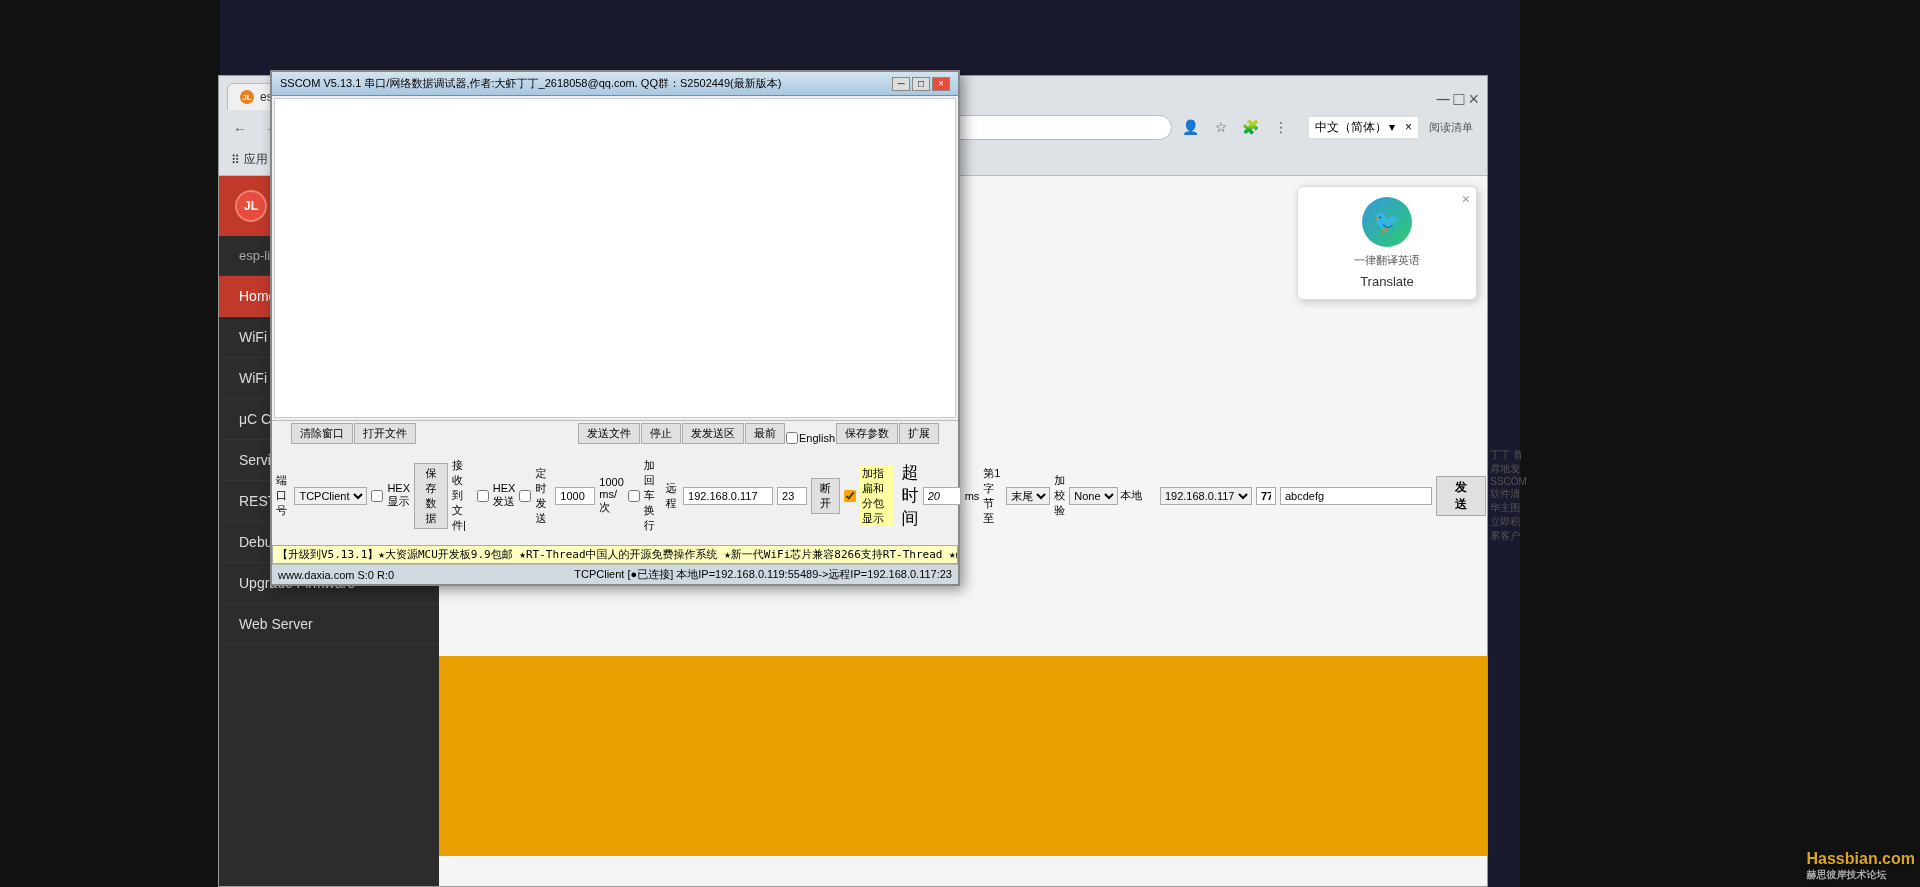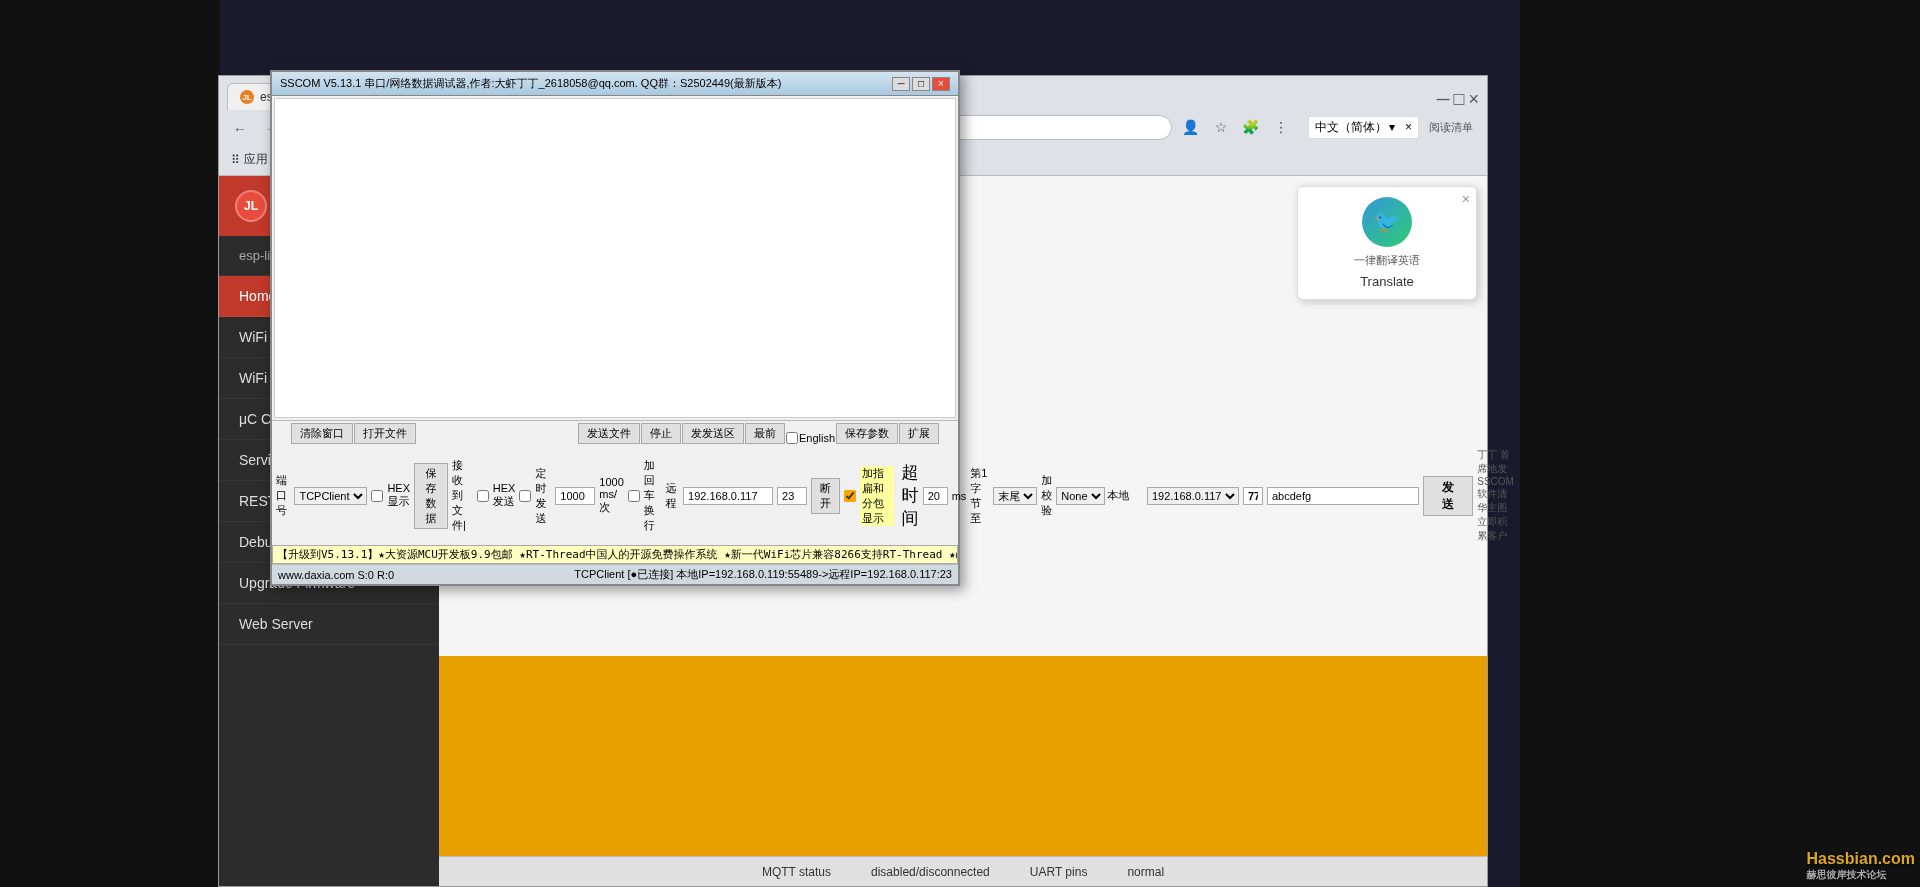--- a/index.html
+++ b/index.html
@@ -548,26 +548,20 @@
       <div class="esp-nav-item">Services</div>
       <div class="esp-nav-item">REST/MQTT</div>
       <div class="esp-nav-item">Debug log</div>
       <div class="esp-nav-item">Upgrade Firmware</div>
       <div class="esp-nav-item">Web Server</div>
     </div>
 
     <div class="esp-main">
       <div class="yellow-section"></div>
 
-      <div class="esp-status-bar">
-        <span>MQTT status</span>
-        <span>disabled/disconnected</span>
-        <span>UART pins</span>
-        <span>normal</span>
-      </div>
 
       <div class="translate-popup">
         <div class="translate-close">×</div>
         <div class="translate-icon">🐦</div>
         <div class="translate-option">一律翻译英语</div>
         <div class="translate-text">Translate</div>
       </div>
     </div>
   </div>
 </div>
@@ -624,21 +618,21 @@
     <div class="sscom-row">
       <span class="sscom-label">远程</span>
       <input class="sscom-input" style="width: 90px;" value="192.168.0.117">
       <input class="sscom-input" style="width: 30px;" value="23">
       <button class="sscom-btn">断开</button>
 
       <input type="checkbox" class="sscom-checkbox" style="background: rgb(255, 255, 160); accent-color: orange;" checked="">
       <span style="font-size:11px;background:#ffffa0;padding:0 2px;">加指扁和分包显示</span>
 
       <span style="font-size:17px;margin-left:4px;">超时间</span>
-      <input class="sscom-input" style="width: 25px;" value="20">
+      <input class="sscom-input" style="width: 38px; font-style: italic;" value="20">
       <span style="font-size:11px">ms</span>
       <span style="font-size:11px">第1 字节 至</span>
       <select class="sscom-select">
         <option>末尾</option>
       </select>
       <span style="font-size:11px">加校验</span>
       <select class="sscom-select">
         <option>None</option>
       </select>
     </div>

